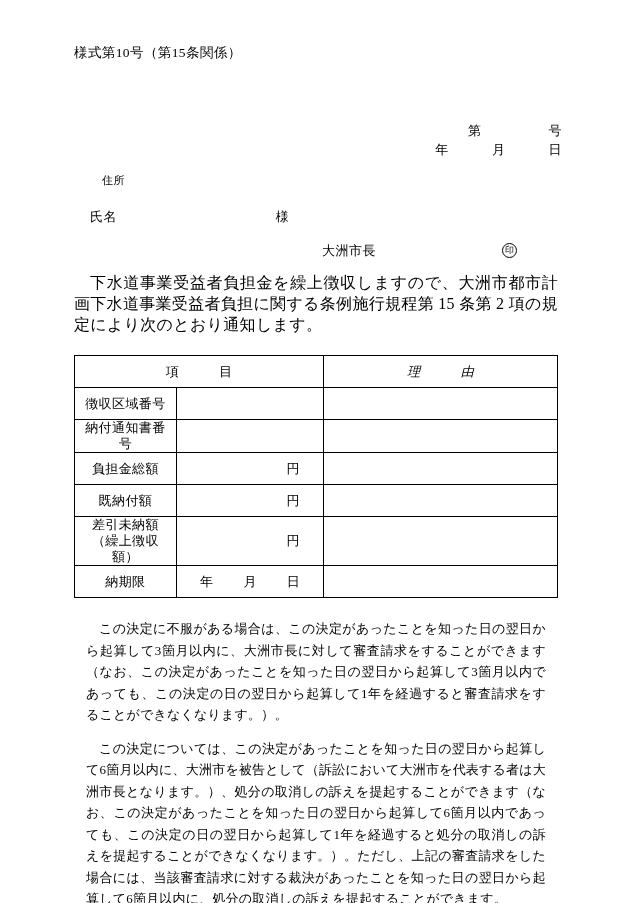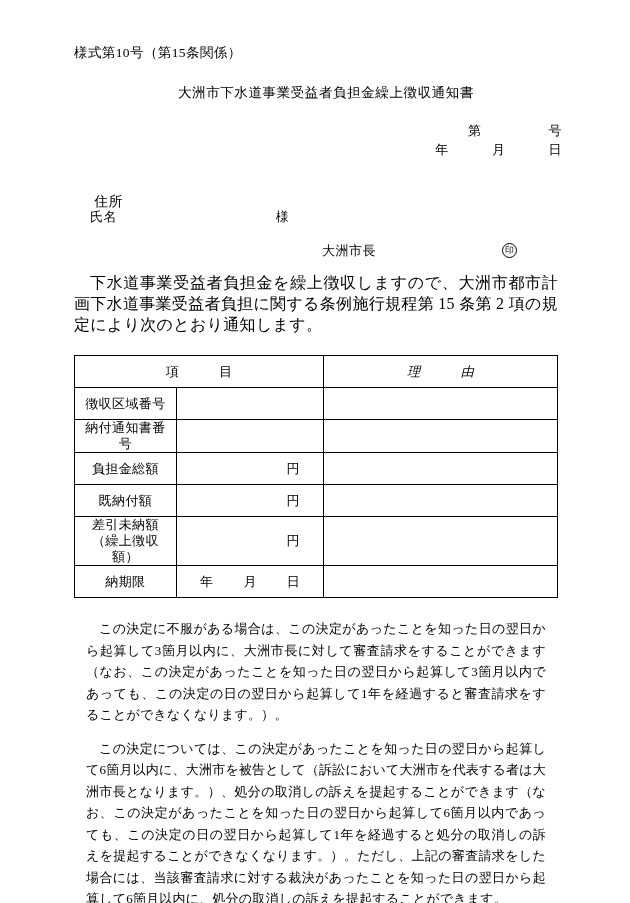--- a/index.html
+++ b/index.html
@@ -57,25 +57,24 @@
     top: 141px;
     font-size: 13px;
     letter-spacing: 0.4px;
   }
   .date-line .gap-md {
     display: inline-block;
     width: 36px;
   }
   .addr-row {
     position: absolute;
-    left: 94px;
+    left: 102px;
     top: 173px;
-    font-size: 14px;
+    font-size: 11px;
     letter-spacing: 0.5px;
-    margin-top: 20px;
   }
   .name-row {
     position: absolute;
     left: 90px;
     top: 208px;
     font-size: 13px;
     letter-spacing: 0.5px;
   }
   .name-row .sama {
     display: inline-block;
@@ -176,21 +175,20 @@
     text-indent: 1em;
   }
 </style>
 </head>
 <body>
 
 <div class="page">
 
   <div class="form-no">様式第10号（第15条関係）</div>
 
-  <div class="doc-title">大洲市下水道事業受益者負担金繰上徴収通知書</div>
 
   <div class="number-line">
     <span>第</span>
     <span class="gap-lg"></span>
     <span>号</span>
   </div>
 
   <div class="date-line">
     <span>年</span>
     <span class="gap-md"></span>

